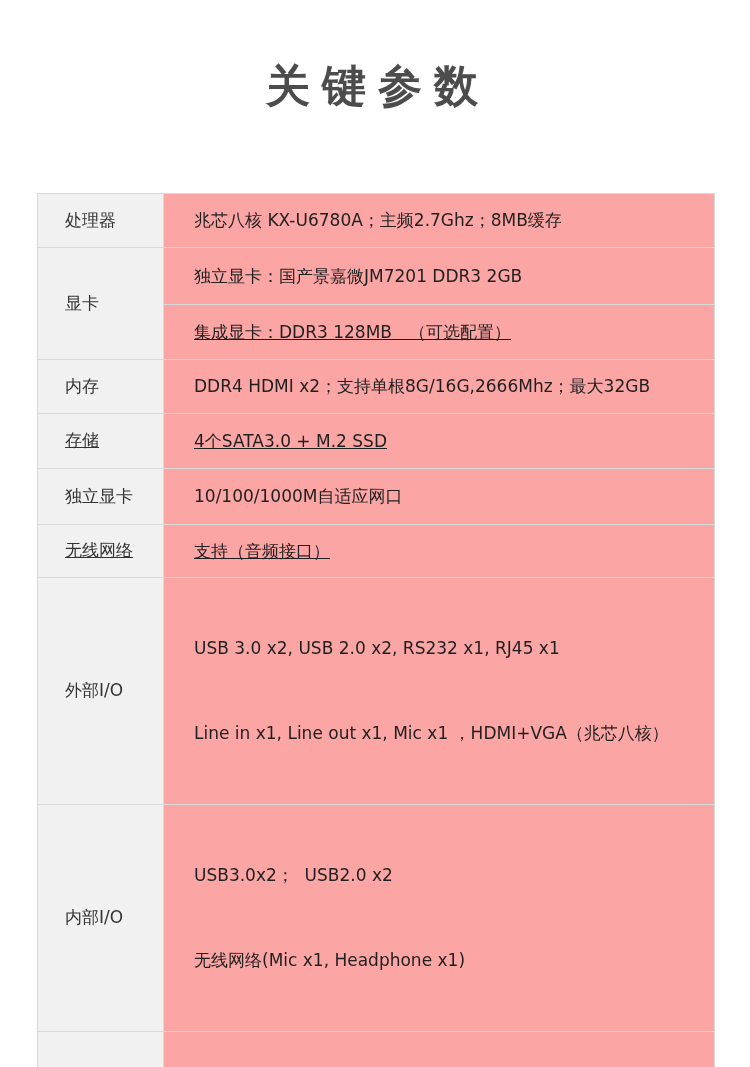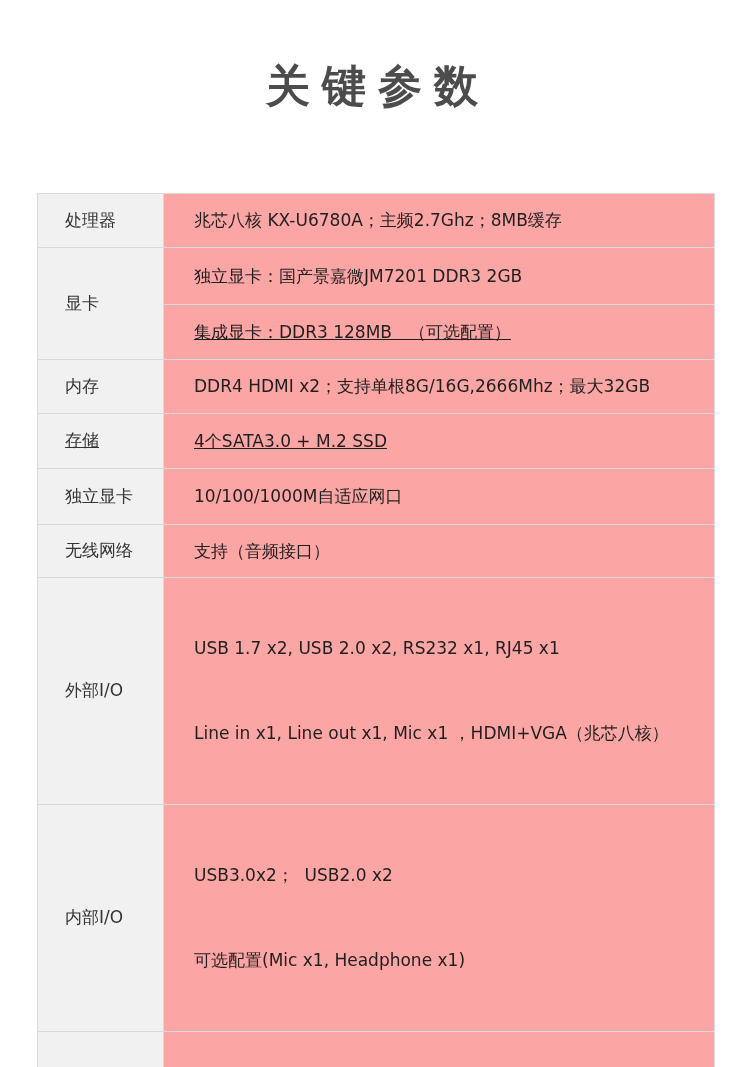--- a/index.html
+++ b/index.html
@@ -50,21 +50,21 @@
     padding: 0 10px 0 27px;
   }
   td.val {
     background: #fca5a5;
     padding: 0 28px 0 30px;
     white-space: pre-wrap;
     line-height: 28px;
   }
   
   .h54 { height: 54px; } .h57 { height: 57px; } .h55 { height: 55px; text-decoration: underline; }
-  .h56 { height: 56px; } .h53 { height: 53px; } .h59 { height: 59px; }
+  .h56 { height: 56px; } .h53 { height: 53px; text-decoration: underline; } .h59 { height: 59px; }
   .h69 { height: 69px; }
   .val .line { line-height: 29px; }
 </style>
 </head>
 <body>
 
 <div class="page">
 
   <h1 class="page-title">关键参数</h1>
 
@@ -104,30 +104,30 @@
       </tr>
 
       <tr>
         <td class="lbl h53">无线网络</td>
         <td class="val h53">支持（音频接口）</td>
       </tr>
 
       <tr>
         <td class="lbl h59">外部I/O</td>
         <td class="val h59">
-          <div class="line">USB 1.7 x2, USB 2.0 x2, RS232 x1, RJ45 x1</div>
+          <div class="line">USB 3.0 x2, USB 2.0 x2, RS232 x1, RJ45 x1</div>
           <div class="line">Line in x1, Line out x1, Mic x1 ，HDMI+VGA（兆芯八核）</div>
         </td>
       </tr>
 
       <tr>
         <td class="lbl h57">内部I/O</td>
         <td class="val h57">
           <div class="line">USB3.0x2；  USB2.0 x2</div>
-          <div class="line">可选配置(Mic x1, Headphone x1)</div>
+          <div class="line">无线网络(Mic x1, Headphone x1)</div>
         </td>
       </tr>
 
       <tr>
         <td class="lbl" rowspan="2">扩展插槽</td>
         <td class="val h69">
           
           
         </td>
       </tr>

